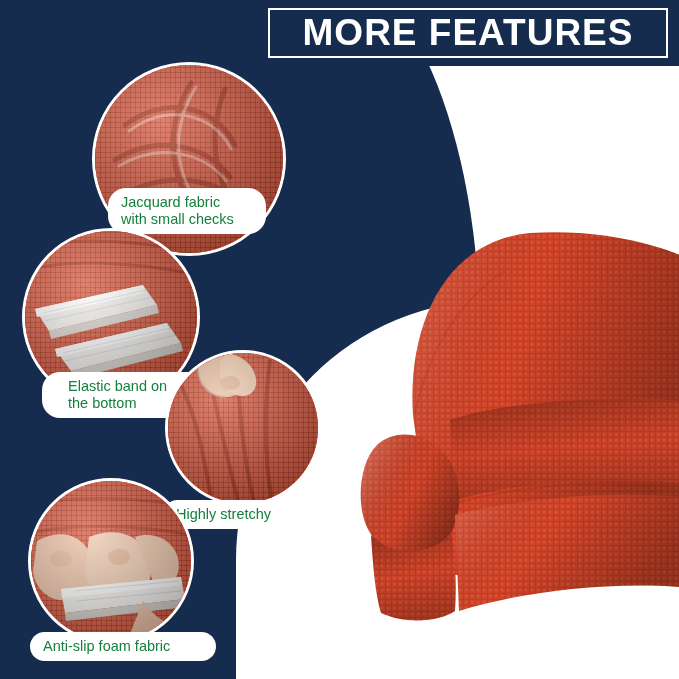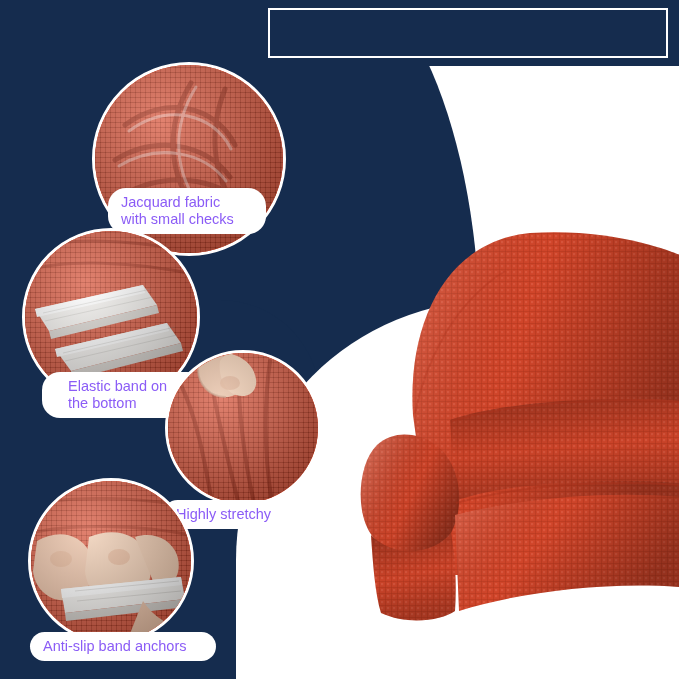--- a/index.html
+++ b/index.html
@@ -83,21 +83,21 @@
   .shade{
     position:absolute;left:0;top:0;right:0;bottom:0;
     background:radial-gradient(circle at 35% 30%, rgba(255,255,255,.22), rgba(0,0,0,.28) 78%);
   }
 
   
   .label{
     position:absolute;
     background:#ffffff;
     border-radius:18px;
-    color:#8b5cf6;
+    color:#15803d;
     font-size:14.5px;
     line-height:17px;
     padding:6px 13px;
     white-space:pre-line;
     font-family:"Liberation Sans", sans-serif;
   }
 
   
   .sofa-wrap{position:absolute;left:355px;top:215px;width:325px;height:430px;}
 </style>
@@ -107,20 +107,21 @@
 <div class="canvas">
 
   <div class="navy-left"></div>
   <div class="navy-curve"></div>
   <div class="navy-curve2"></div>
   <div class="white-wedge"></div>
   <div class="white-wedge2"></div>
 
   <div class="banner"></div>
   <div class="banner-inner"></div>
+  <div class="banner-title">MORE FEATURES</div>
 
   <div class="sofa-wrap">
     <svg width="325" height="430" viewBox="0 0 325 430">
       <defs>
         <pattern id="weavePat" width="6" height="6" patternUnits="userSpaceOnUse">
           <rect width="6" height="6" fill="#d4462a"></rect>
           <rect width="6" height="1" fill="#b8381f" opacity="0.55"></rect>
           <rect width="1" height="6" fill="#b8381f" opacity="0.55"></rect>
           <rect x="2" y="2" width="2.2" height="2.2" fill="#e4624a" opacity="0.6"></rect>
         </pattern>
@@ -259,15 +260,15 @@
           <g opacity="0.3" stroke="#a09d98" stroke-width="1">
             <path d="M44,110 L148,100"></path>
               <path d="M46,120 L150,110"></path>
           </g>
         </g>
         <path d="M112,120 C124,138 140,146 158,148 L160,160 L96,160 Z" fill="#eec5aa"></path>
       </svg>
     </div>
     <div class="shade"></div>
   </div>
-  <div class="label" style="left:30px;top:632px;width:160px;">Anti-slip band anchors</div>
+  <div class="label" style="left:30px;top:632px;width:160px;">Anti-slip foam fabric</div>
 
 </div>
 
 </body></html>

